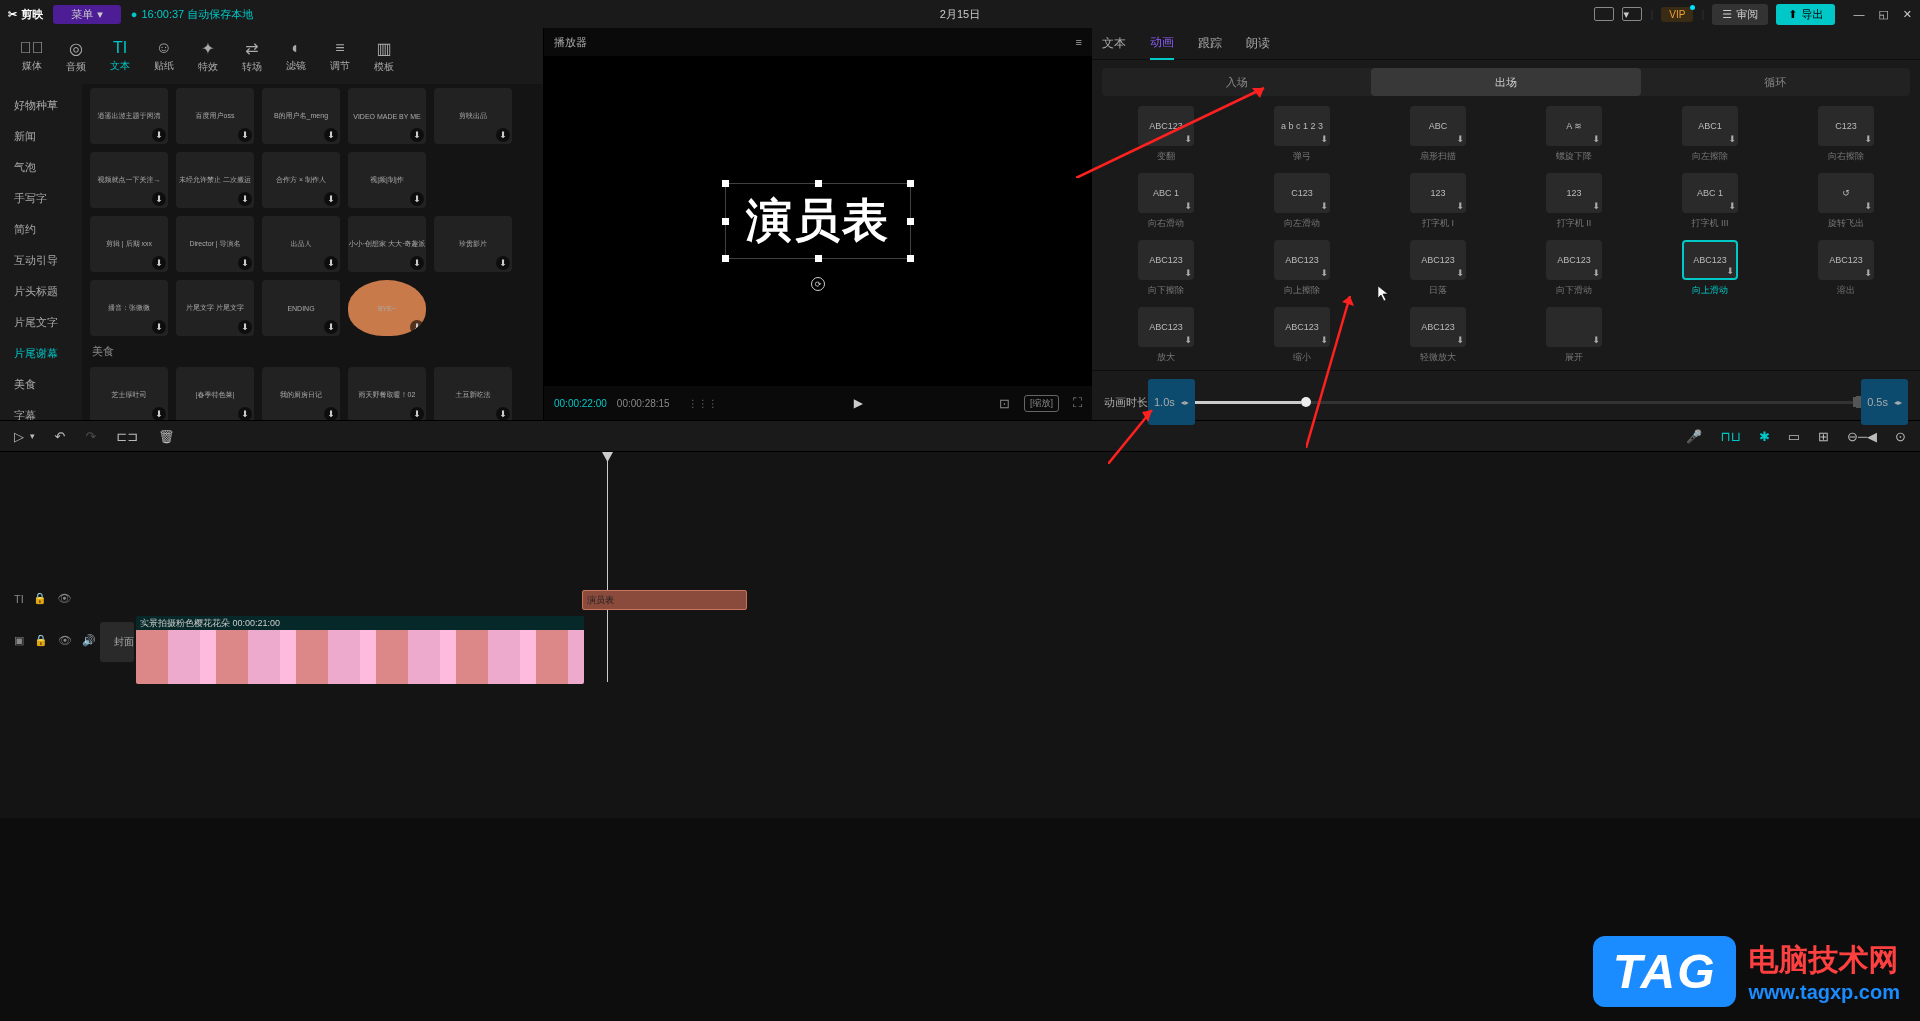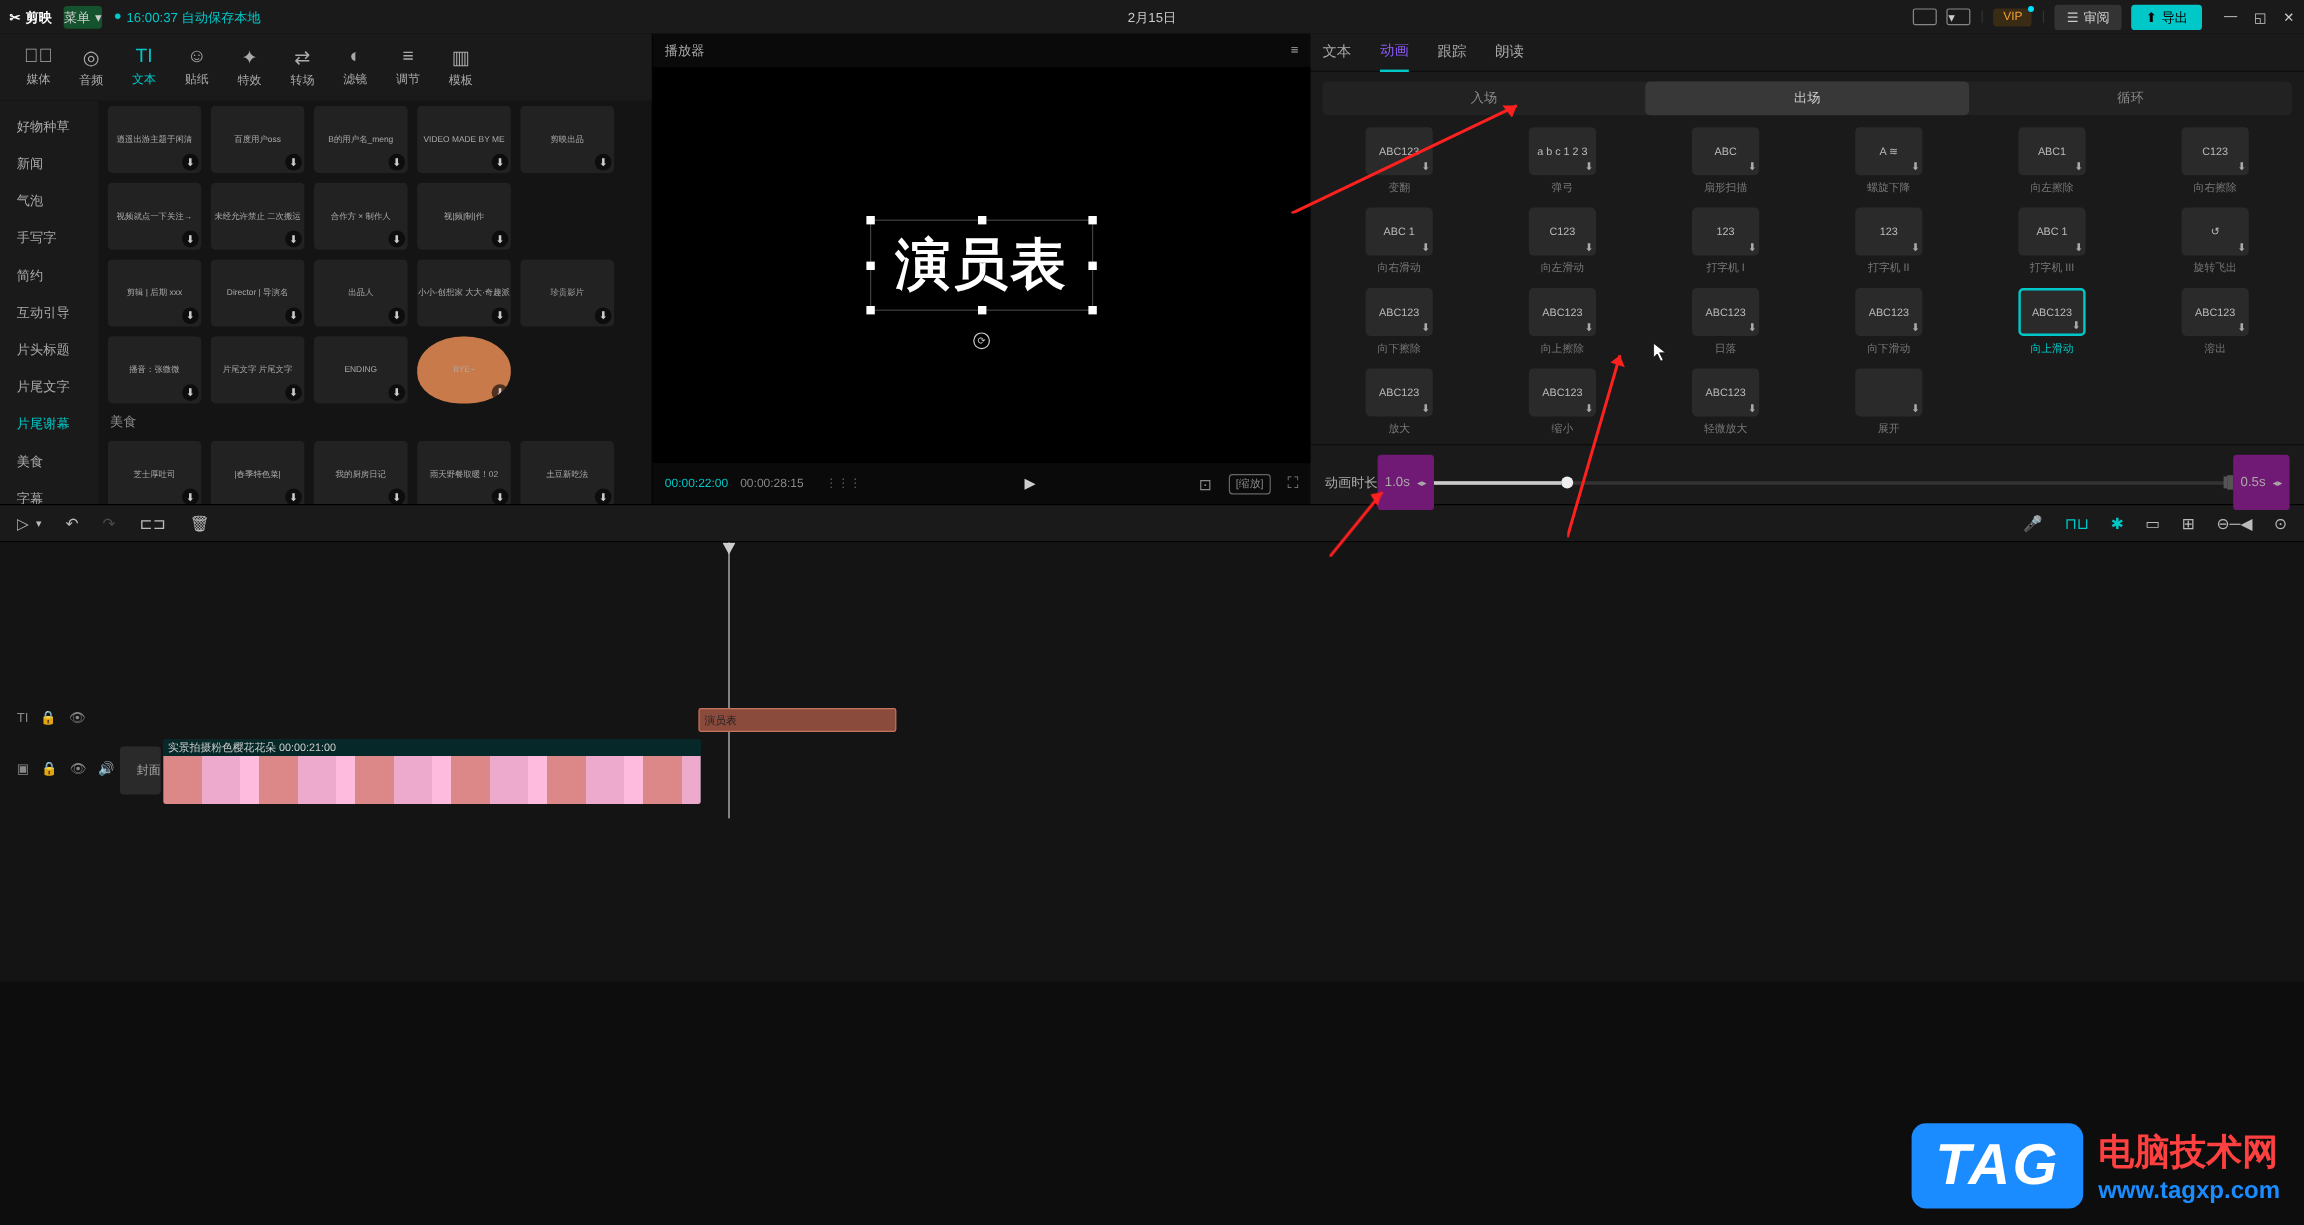--- a/index.html
+++ b/index.html
@@ -2,21 +2,21 @@
 <html><head>
 <meta charset="utf-8">
 <style>
 * { margin: 0; padding: 0; box-sizing: border-box; font-family: "Microsoft YaHei", sans-serif; }
 body { background: #0d0d0d; color: #ccc; width: 1920px; height: 1021px; overflow: hidden; position: relative; }
 
 
 .topbar { height: 28px; background: #1a1a1a; display: flex; align-items: center; padding: 0 8px; font-size: 11px; }
 .topbar .left { display: flex; align-items: center; gap: 10px; flex: 1; }
 .topbar .logo { color: #fff; font-weight: bold; display: flex; align-items: center; gap: 4px; }
-.topbar .menu-btn { background: #14532d; padding: 2px 0; border-radius: 3px; color: #ccc; display: flex; align-items: center; gap: 4px; }
+.topbar .menu-btn { background: #4c1d95; padding: 2px 18px; border-radius: 3px; color: #ccc; display: flex; align-items: center; gap: 4px; }
 .topbar .autosave { color: #00c8c8; display: flex; align-items: center; gap: 4px; }
 .topbar .title { flex: 0; position: absolute; left: 50%; transform: translateX(-50%); color: #ccc; }
 .topbar .right { display: flex; align-items: center; gap: 8px; }
 .topbar .vip { background: #3a2b15; color: #f0a030; padding: 2px 8px; border-radius: 3px; font-size: 10px; position: relative; }
 .topbar .vip::after { content: ''; position: absolute; top: -2px; right: -2px; width: 5px; height: 5px; background: #00e0ff; border-radius: 50%; }
 .topbar .review { background: #333; padding: 3px 10px; border-radius: 3px; display: flex; align-items: center; gap: 4px; }
 .topbar .export { background: #00c8c8; color: #000; padding: 3px 12px; border-radius: 3px; display: flex; align-items: center; gap: 4px; font-weight: 500; }
 .topbar .winctrl { display: flex; gap: 14px; margin-left: 10px; color: #ccc; }
 .icon-box { width: 20px; height: 14px; border: 1px solid #888; border-radius: 2px; }
 
@@ -72,21 +72,21 @@
 
 .anim-grid { padding: 6px 10px; display: grid; grid-template-columns: repeat(6, 1fr); gap: 10px 8px; }
 .anim-cell { display: flex; flex-direction: column; align-items: center; gap: 4px; }
 .anim-thumb { width: 56px; height: 40px; background: #2a2a2a; border-radius: 4px; display: flex; align-items: center; justify-content: center; font-size: 9px; color: #bbb; position: relative; }
 .anim-thumb .dl { position: absolute; bottom: 2px; right: 2px; font-size: 9px; color: #aaa; }
 .anim-thumb.selected { border: 2px solid #00c8c8; }
 .anim-lbl { font-size: 9px; color: #777; }
 .anim-lbl.selected { color: #00c8c8; }
 
 .dur-row { margin-top: auto; padding: 8px 12px; display: flex; align-items: center; font-size: 11px; color: #aaa; border-top: 1px solid #0d0d0d; }
-.dur-row .stepper { background: #701a75; padding: 17px 6px; border-radius: 3px; display: flex; align-items: center; gap: 6px; min-width: 46px; justify-content: space-between; }
+.dur-row .stepper { background: #0c4a6e; padding: 17px 6px; border-radius: 3px; display: flex; align-items: center; gap: 6px; min-width: 46px; justify-content: space-between; }
 .dur-row .slider-wrap { flex: 1; position: relative; height: 3px; background: #333; border-radius: 2px; }
 .dur-row .slider-fill { position: absolute; left: 0; width: 16%; height: 100%; background: #ccc; }
 .dur-row .slider-knob { position: absolute; left: 16%; top: -4px; width: 10px; height: 10px; background: #eee; border-radius: 50%; }
 .dur-row .slider-end { position: absolute; right: 0; width: 3px; height: 10px; top: -4px; background: #555; }
 
 
 .tl-toolbar { height: 32px; background: #1a1a1a; display: flex; align-items: center; padding: 0 14px; gap: 20px; font-size: 13px; color: #bbb; border-top: 1px solid #000; border-bottom: 1px solid #000; }
 .tl-toolbar .spacer { flex: 1; }
 .tl-toolbar .ricons { display: flex; gap: 18px; align-items: center; }
 .tl-toolbar .colored { color: #00c8c8; }
@@ -94,21 +94,21 @@
 
 .timeline { height: 366px; background: #141414; position: relative; }
 .ruler { height: 24px; border-bottom: 1px solid #222; position: relative; font-size: 9px; color: #666; }
 .ruler .tick { position: absolute; top: 6px; }
 .playhead { position: absolute; top: 0; width: 1px; background: #ccc; height: 230px; }
 .playhead::before { content: ''; position: absolute; top: 0; left: -5px; width: 11px; height: 10px; background: #ccc; clip-path: polygon(0 0, 100% 0, 50% 100%); }
 
 .track-area { position: absolute; left: 0; right: 0; top: 24px; }
 .track-head { position: absolute; left: 14px; display: flex; gap: 10px; align-items: center; font-size: 11px; color: #888; }
 .text-clip { position: absolute; height: 20px; background: #8a4a3c; border: 1px solid #c8745c; border-radius: 2px; font-size: 9px; color: #222; padding: 0 4px; line-height: 18px; }
-.video-track { position: absolute; height: 54px; background: #0b3a3a; border-radius: 2px; overflow: hidden; }
+.video-track { position: absolute; height: 68px; background: #0b3a3a; border-radius: 2px; overflow: hidden; }
 .video-track .label { position: absolute; top: 0; left: 0; right: 0; height: 14px; background: rgba(0,0,0,.3); font-size: 9px; color: #ccc; padding: 0 4px; line-height: 14px; }
 .video-track .frames { position: absolute; top: 14px; bottom: 0; left: 0; right: 0; background: repeating-linear-gradient(90deg, #d88 0 32px, #eac 32px 64px, #fbd 64px 80px); }
 .cover-btn { position: absolute; width: 34px; height: 40px; background: #2a2a2a; border-radius: 3px; display: flex; align-items: center; justify-content: center; font-size: 10px; color: #aaa; }
 .track-ctrls { position: absolute; left: 14px; display: flex; gap: 10px; font-size: 11px; color: #888; }
 
 
 .arrow { position: absolute; pointer-events: none; }
 .arrow svg line { stroke: #ff2020; stroke-width: 2.5; }
 .arrow svg polygon { fill: #ff2020; }
 .cursor-img { position: absolute; width: 12px; height: 16px; }

